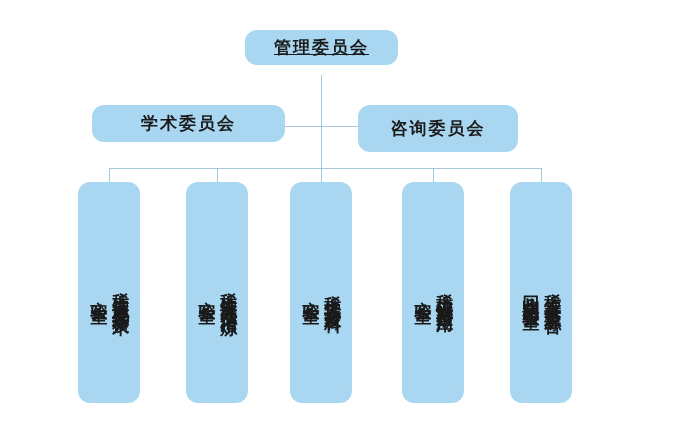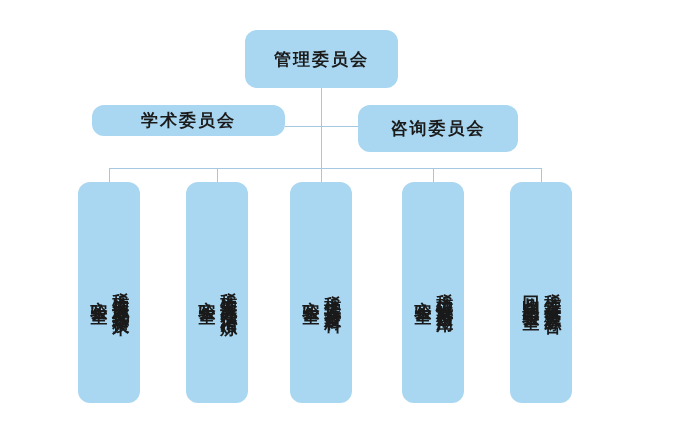--- a/index.html
+++ b/index.html
@@ -23,22 +23,22 @@
     align-items: center;
     justify-content: center;
     color: #1a1a1a;
     font-weight: bold;
     box-sizing: border-box;
   }
   .committee {
     font-size: 17px;
     letter-spacing: 2px;
   }
-  .node-top    { left: 245px; top: 30px;  width: 153px; height: 58px; }
-  .node-left   { left: 92px;  top: 105px; width: 193px; height: 31px; }
+  .node-top    { left: 245px; top: 30px;  width: 153px; height: 35px; text-decoration: underline; }
+  .node-left   { left: 92px;  top: 105px; width: 193px; height: 37px; }
   .node-right  { left: 358px; top: 105px; width: 160px; height: 47px; }
 
   .lab {
     top: 182px;
     width: 62px;
     height: 221px;
     flex-direction: row-reverse; 
     gap: 3px;
     padding: 4px 0;
   }

